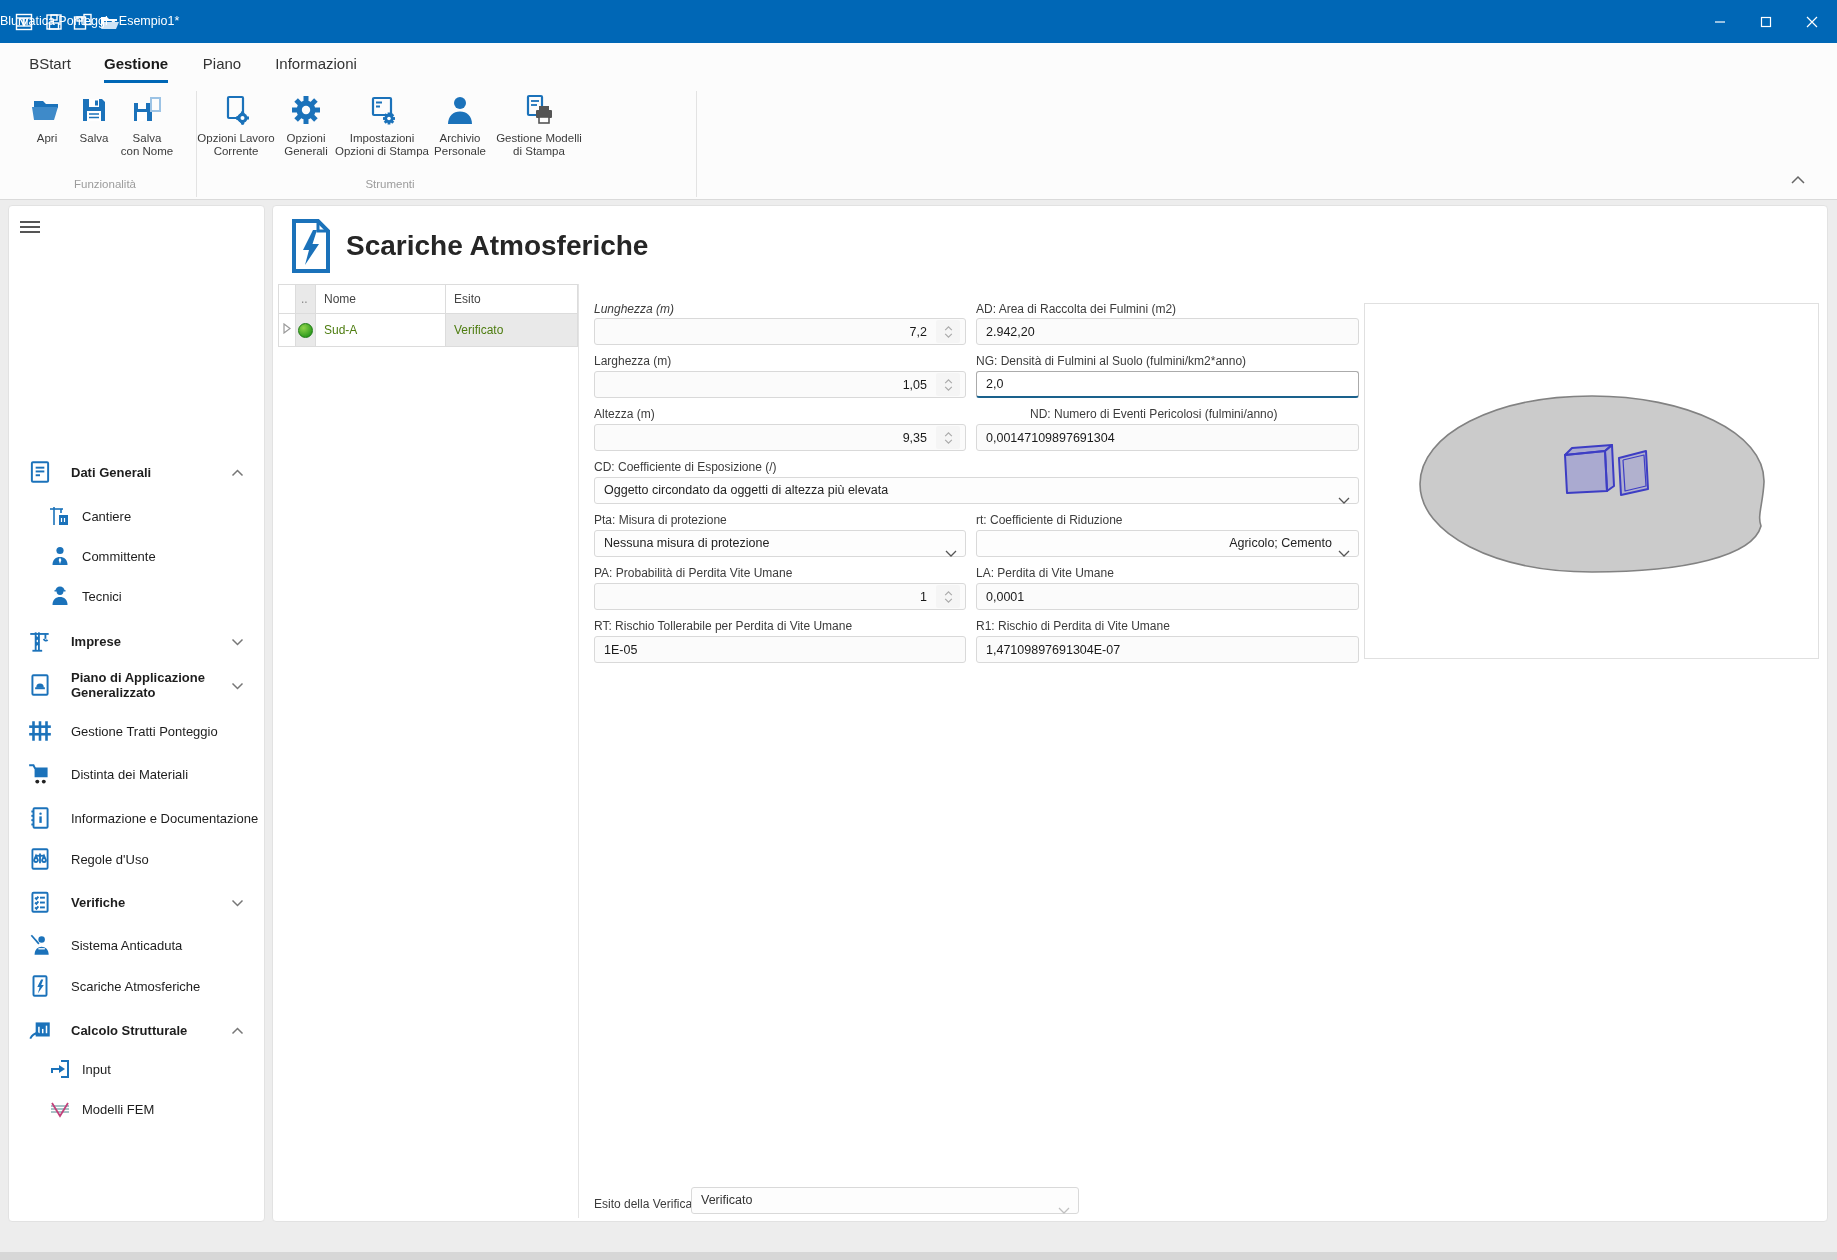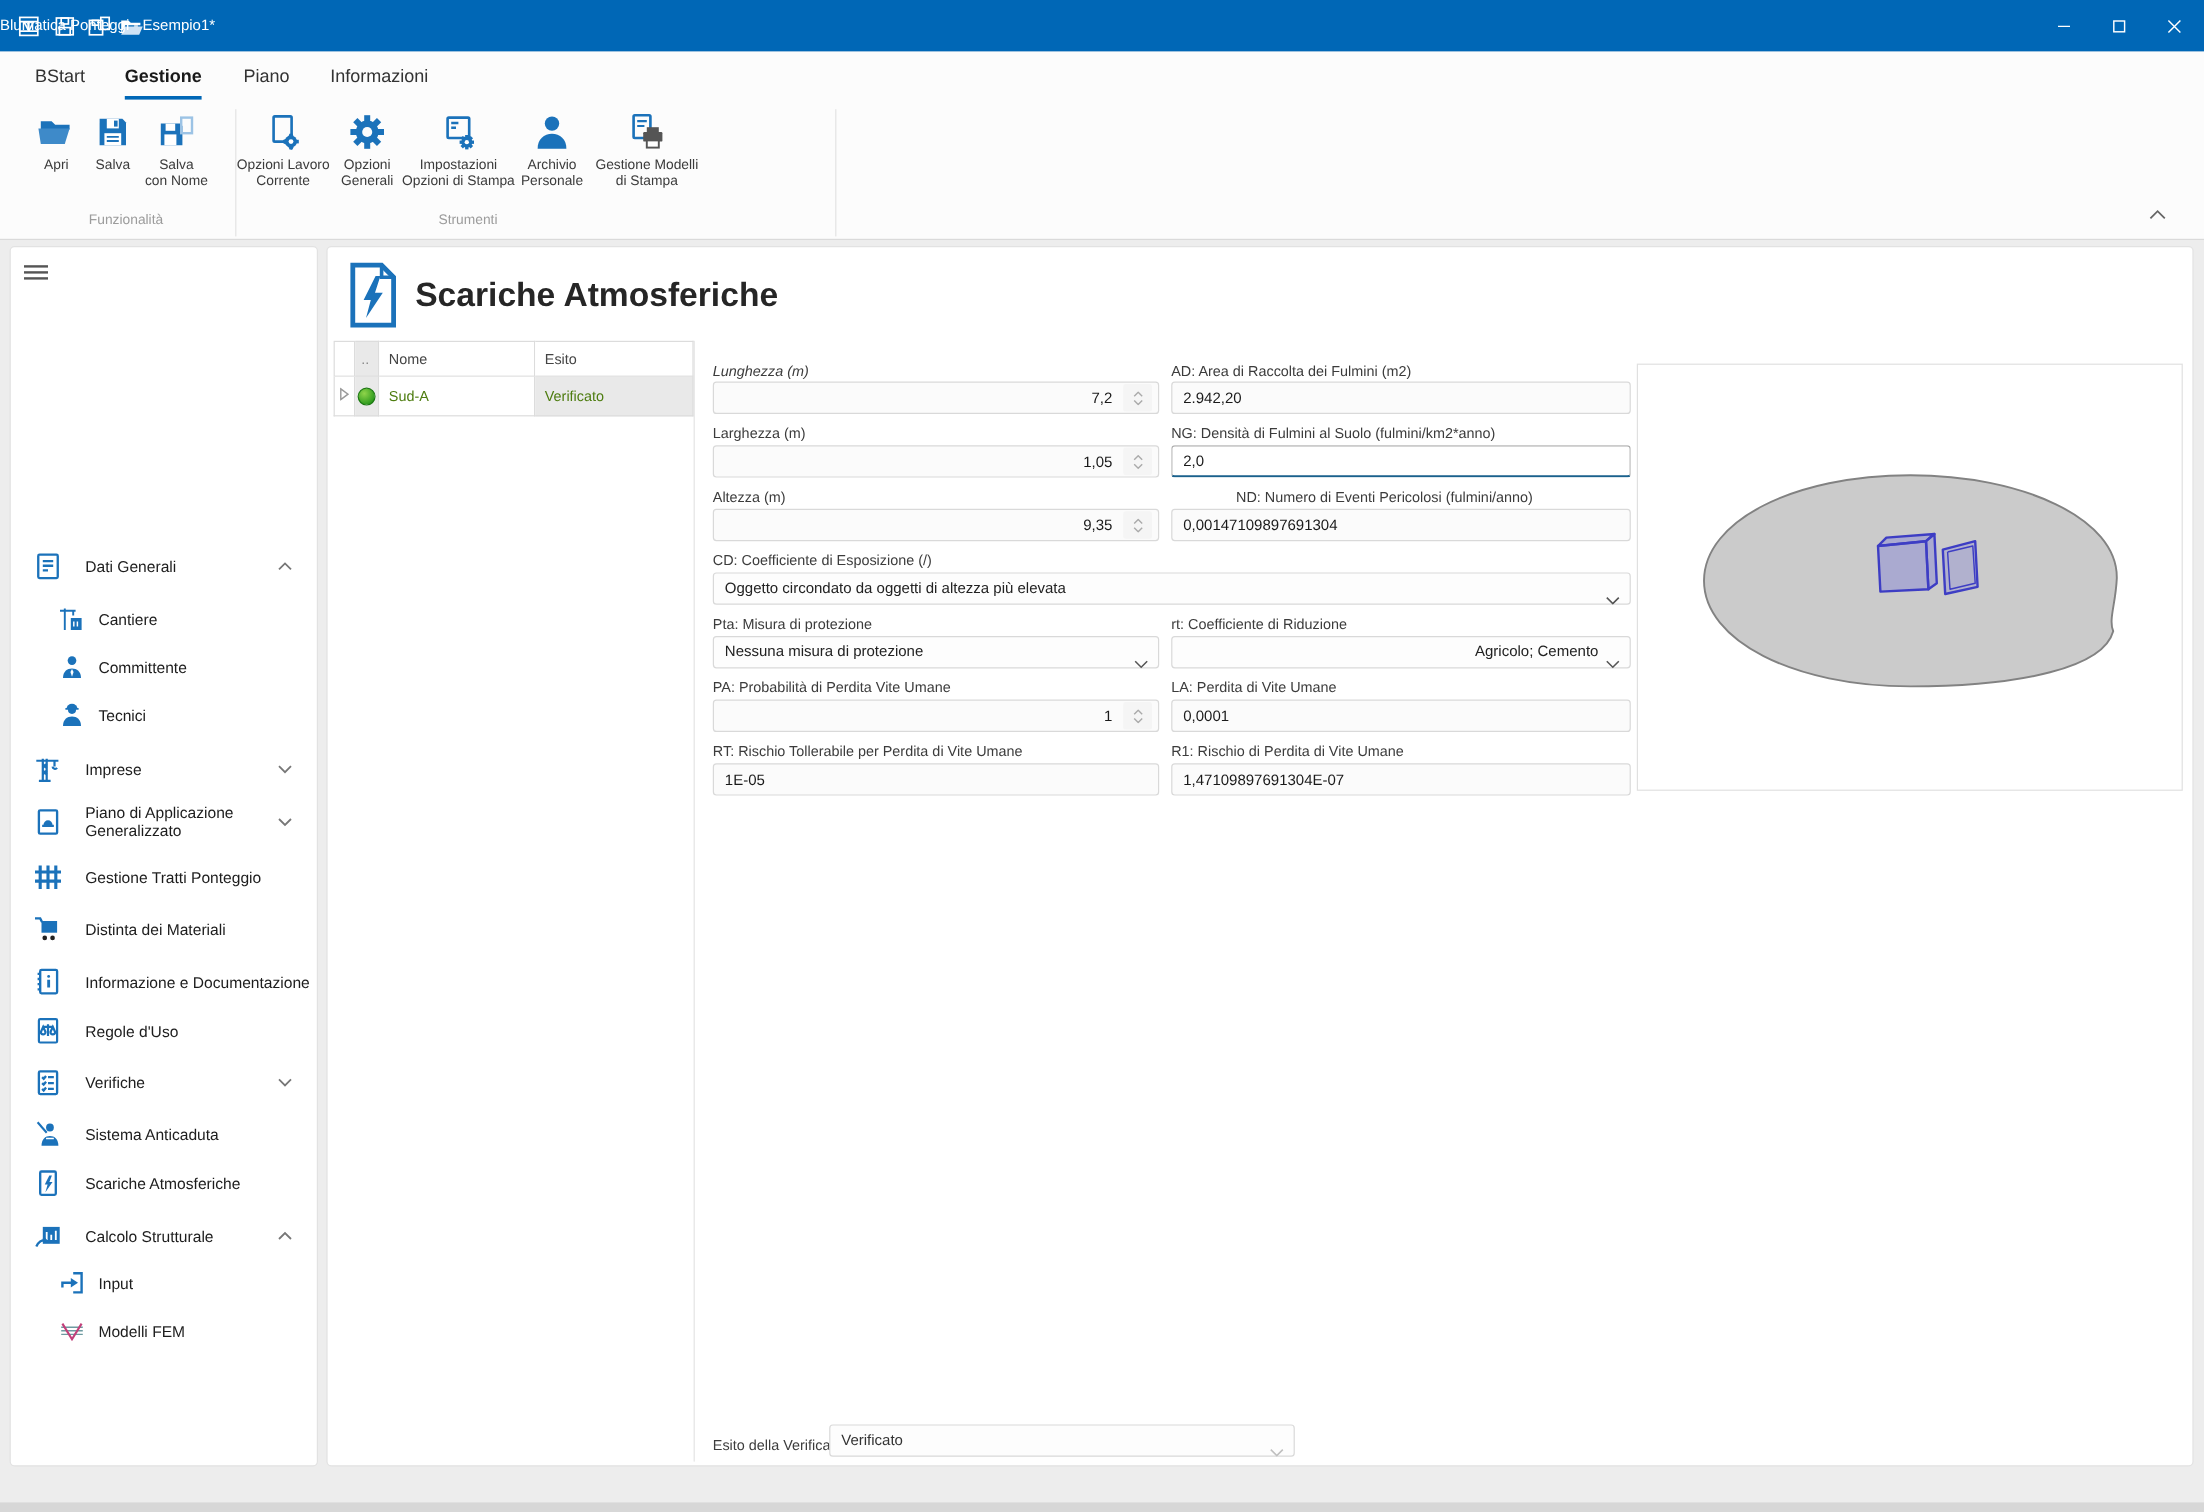--- a/index.html
+++ b/index.html
@@ -42,21 +42,21 @@
   #mainpanel { left:272px; top:205px; width:1556px; height:1017px; background:#fff;
                border:1px solid #e2e2e2; border-radius:4px; }
 
   
   #hamburger { position:absolute; left:11px; top:12px; width:20px; height:16px; cursor:pointer; }
   #hamburger span { display:block; height:2px; background:#555; margin:3px 0; }
   .sb-item { position:absolute; left:0; width:257px; display:flex; align-items:center;
              cursor:pointer; }
   .sb-item .sb-ico { flex:0 0 auto; display:flex; justify-content:center; }
   .sb-item .sb-lbl { font-size:13px; color:#1d1d1d; line-height:15px; }
-  .sb-item.section .sb-lbl { font-weight:normal; }
+  .sb-item.section .sb-lbl { font-weight:bold; }
   .sb-item.section .sb-ico { width:62px; }
   .sb-item.mid .sb-ico { width:62px; }
   .sb-item.child .sb-ico { width:44px; margin-left:29px; }
   .sb-chev { position:absolute; right:22px; }
 
   
   #page-title { position:absolute; left:73px; top:24px; font-size:28px; font-weight:600; color:#262626; }
   #title-ico { position:absolute; left:16px; top:12px; }
 
   

